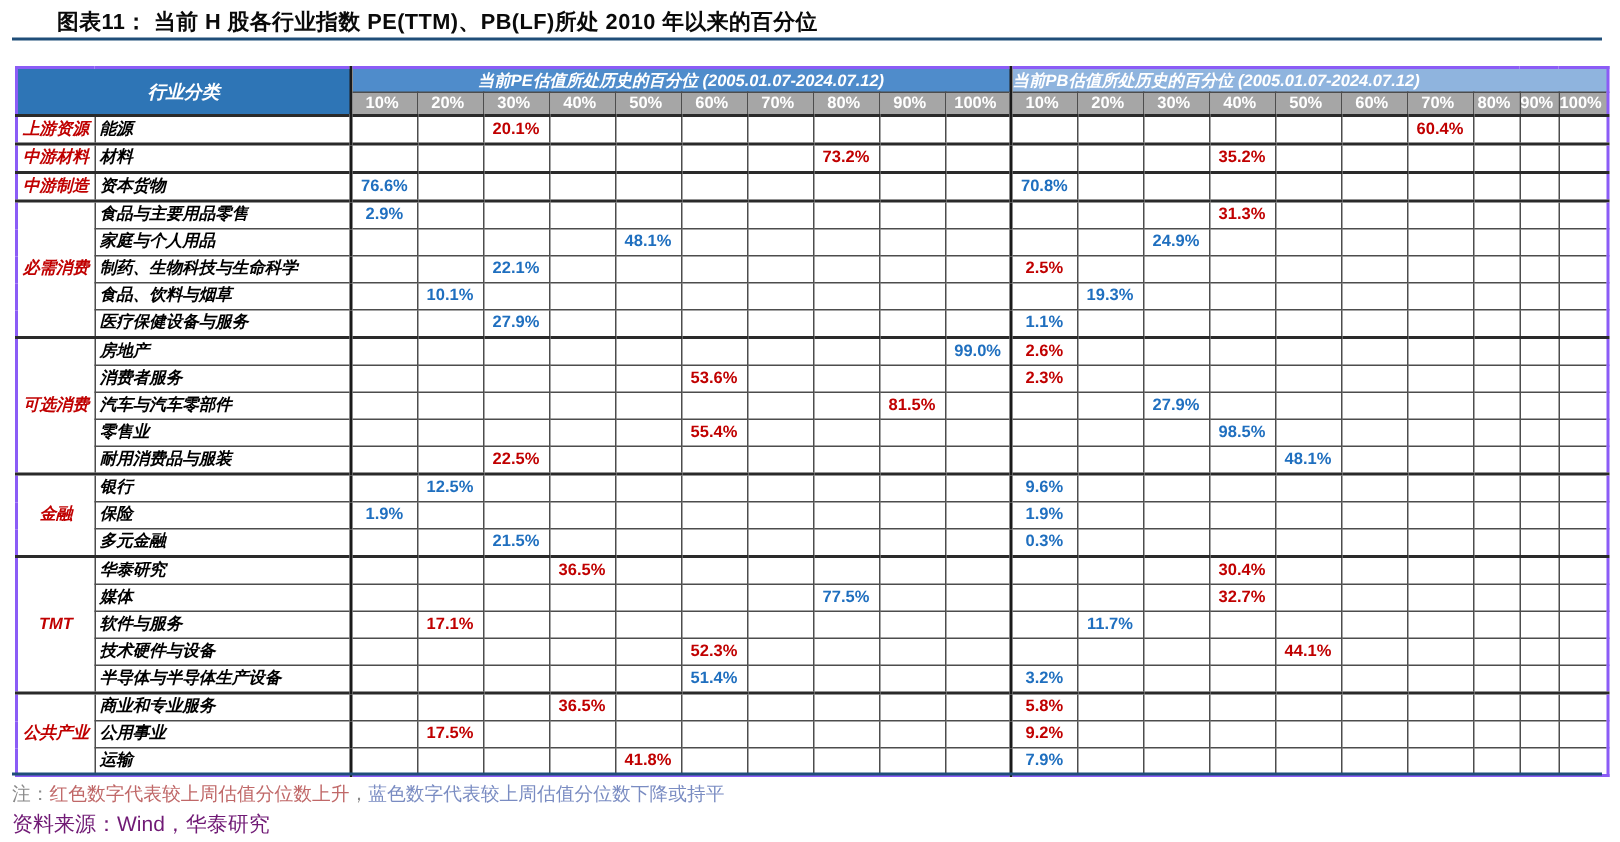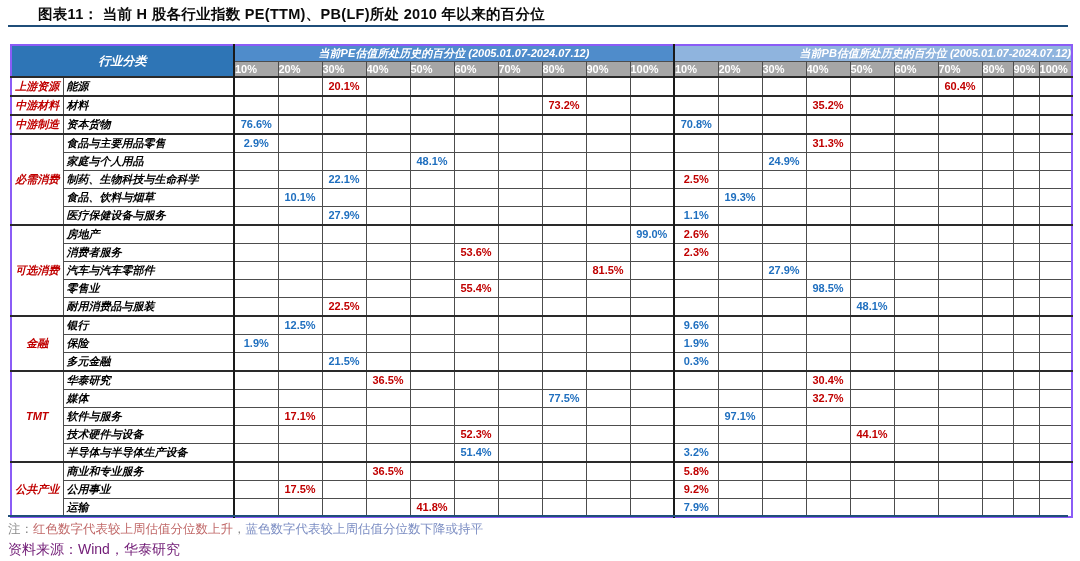--- a/index.html
+++ b/index.html
@@ -18,24 +18,24 @@
     border:2px solid #8b5cf6;
   }
   .val-table th,.val-table td{
     border:1px solid #4d4d4d;padding:0;font-size:11px;overflow:hidden;white-space:nowrap;
   }
   th.ind-h{
     background:var(--industry-cell,#2E75B6);color:#fff;font-weight:bold;font-style:italic;
     font-size:12px;text-align:center;vertical-align:middle;
   }
   th.pe-band{background:var(--pe-band,#4F8CCB);color:#fff;font-weight:bold;font-style:italic;height:15px;text-align:center;}
-  th.pb-band{background:var(--pb-band,#8FB4DE);color:#fff;font-weight:bold;font-style:italic;height:15px;text-align:right;}
+  th.pb-band{background:var(--pb-band,#8FB4DE);color:#fff;font-weight:bold;font-style:italic;height:15px;text-align:left;}
   th.pct{
     background:var(--pct-row,#A6A6A6);color:#fff;font-weight:bold;height:14px;
-    text-align:left;padding-right:3px;font-size:11px;
+    text-align:center;padding-right:3px;font-size:11px;
   }
   .val-table tbody td{height:17px;line-height:17px;background:#fff;}
   td.group{
     color:var(--up-red,#C00000);font-weight:bold;font-style:italic;text-align:center;
     vertical-align:middle;font-size:11px;
   }
   td.industry{font-weight:bold;font-style:italic;color:#000;padding-left:3px;font-size:11px;}
   td.val{text-align:center;font-weight:bold;font-size:11px;}
   td.val.up{color:var(--up-red,#C00000);}
   td.val.down{color:var(--down-blue,#1F6FBF);}
@@ -534,21 +534,21 @@
         <td class="val up">17.1%</td>
         <td class="val"></td>
         <td class="val"></td>
         <td class="val"></td>
         <td class="val"></td>
         <td class="val"></td>
         <td class="val"></td>
         <td class="val"></td>
         <td class="val"></td>
         <td class="val secL"></td>
-        <td class="val down">97.1%</td>
+        <td class="val down">11.7%</td>
         <td class="val"></td>
         <td class="val"></td>
         <td class="val"></td>
         <td class="val"></td>
         <td class="val"></td>
         <td class="val"></td>
         <td class="val"></td>
         <td class="val"></td>
       </tr>
       <tr>

